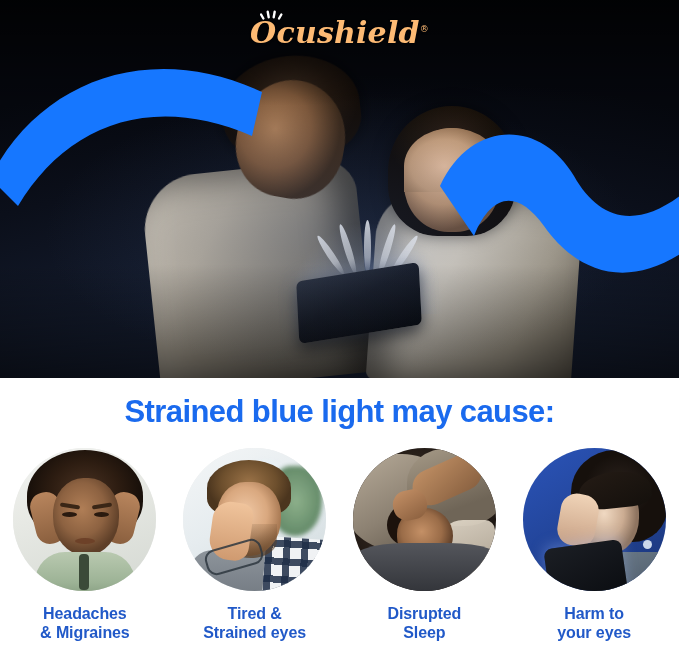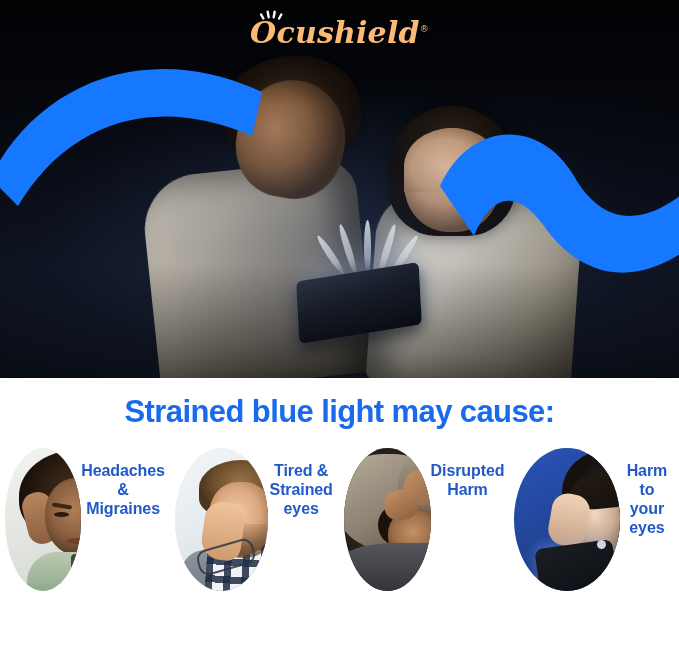--- a/index.html
+++ b/index.html
@@ -184,21 +184,22 @@
     position: absolute;
     left: 0; top: 70px;
     width: 679px;
     display: flex;
     justify-content: space-around;
     align-items: flex-start;
   }
   .card {
     width: 160px;
     display: flex;
-    flex-direction: row;
+    flex-direction: column;
+    align-items: center;
   }
   .thumb {
     width: 143px;
     height: 143px;
     border-radius: 50%;
     overflow: hidden;
     position: relative;
     background: #eee;
   }
   .thumb-inner { position: absolute; inset: 0; }
@@ -385,21 +386,21 @@
             <div class="arm"></div>
             <div class="gown"></div>
             <div class="hairdark"></div>
             <div class="face"></div>
             <div class="hand"></div>
             <div class="blanket"></div>
           </div>
         </div>
         <div class="caption">
           <span>Disrupted</span>
-          <span>Harm</span>
+          <span>Sleep</span>
         </div>
       </div>
 
       <div class="card">
         <div class="thumb">
           <div class="thumb-inner t4">
             <div class="hair"></div>
             <div class="face"></div>
             <div class="fringe"></div>
             <div class="shoulder"></div>

